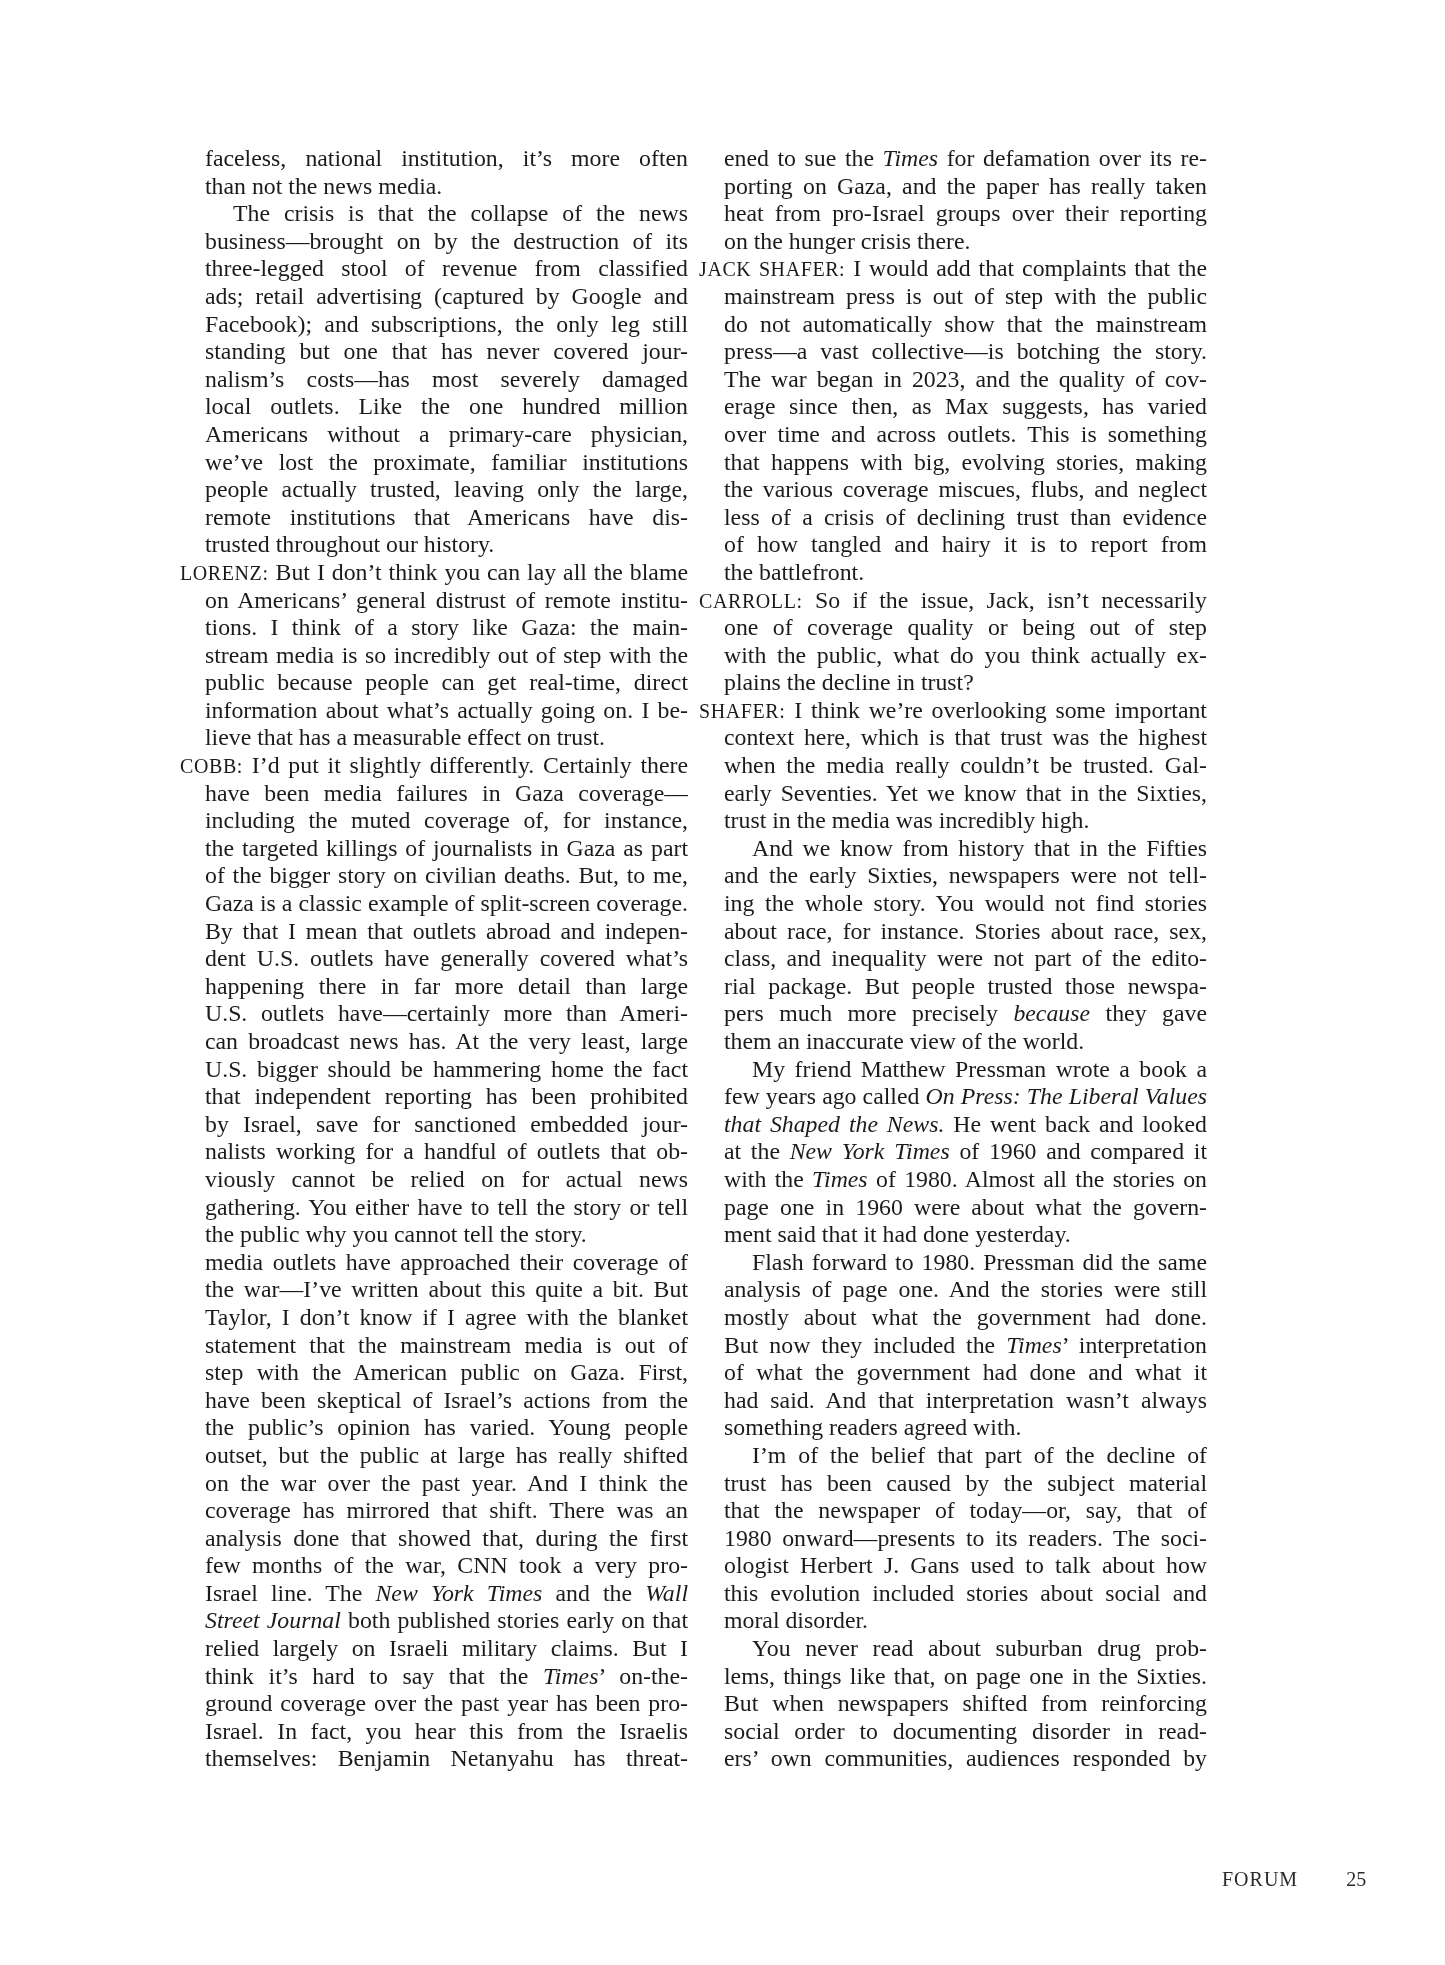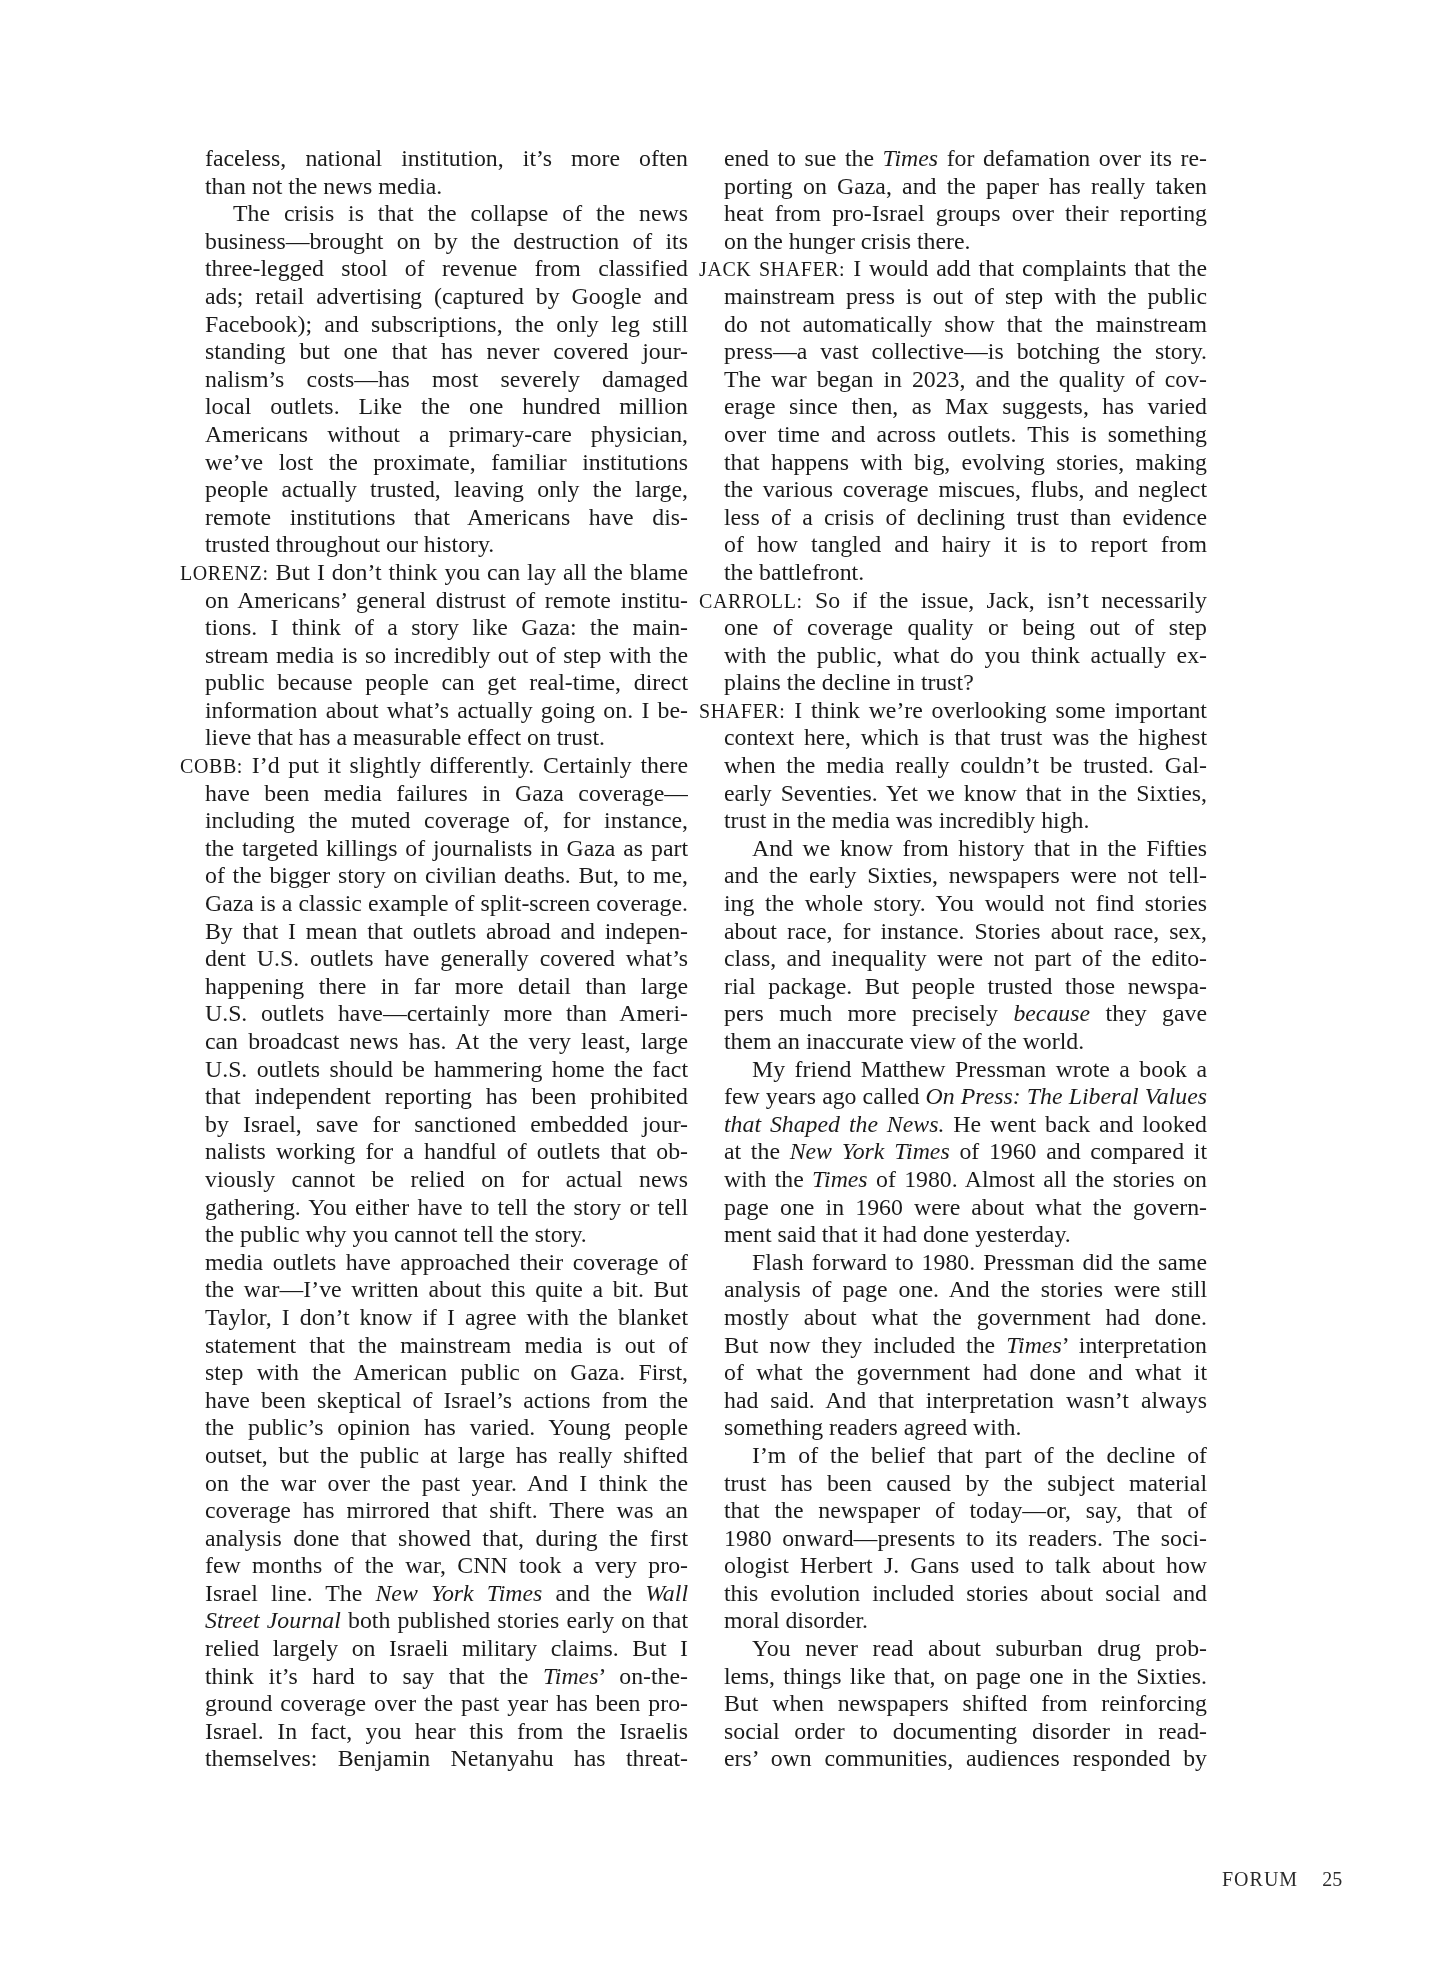--- a/index.html
+++ b/index.html
@@ -19,21 +19,21 @@
     white-space:nowrap;overflow:hidden;
     text-align:justify;text-align-last:justify;
   }
   .line.e{text-align-last:left;}          
   .line.i{padding-left:28px;}             
   .line.s{margin-left:-25px;}             
   .sp{font-size:0.84em;letter-spacing:0.6px;}  
   i{font-style:italic;}
   .footer{
     position:absolute;top:1868px;left:1222px;
-    display:flex;gap:24px;align-items:baseline;
+    display:flex;gap:48px;align-items:baseline;
     font-size:20px;color:#2a2a2a;
   }
   .footer .section{letter-spacing:1px;}
   .footer .num{letter-spacing:0;}
 </style>
 </head>
 <body style="background: rgb(255, 255, 255); color: rgb(27, 27, 27);">
 
 <div class="page">
   <div class="columns">
@@ -64,21 +64,21 @@
         <div class="line">have been media failures in Gaza coverage—</div>
         <div class="line">including the muted coverage of, for instance,</div>
         <div class="line">the targeted killings of journalists in Gaza as part</div>
         <div class="line">of the bigger story on civilian deaths. But, to me,</div>
         <div class="line">Gaza is a classic example of split-screen coverage.</div>
         <div class="line">By that I mean that outlets abroad and indepen-</div>
         <div class="line">dent U.S. outlets have generally covered what’s</div>
         <div class="line">happening there in far more detail than large</div>
         <div class="line">U.S. outlets have—certainly more than Ameri-</div>
         <div class="line">can broadcast news has. At the very least, large</div>
-        <div class="line">U.S. outlets should be hammering home the fact</div>
+        <div class="line">U.S. bigger should be hammering home the fact</div>
         <div class="line">that independent reporting has been prohibited</div>
         <div class="line">by Israel, save for sanctioned embedded jour-</div>
         <div class="line">nalists working for a handful of outlets that ob-</div>
         <div class="line">viously cannot be relied on for actual news</div>
         <div class="line">gathering. You either have to tell the story or tell</div>
         <div class="line e">the public why you cannot tell the story.</div>
         <div class="line">media outlets have approached their coverage of</div>
         <div class="line">the war—I’ve written about this quite a bit. But</div>
         <div class="line">Taylor, I don’t know if I agree with the blanket</div>
         <div class="line">statement that the mainstream media is out of</div>

